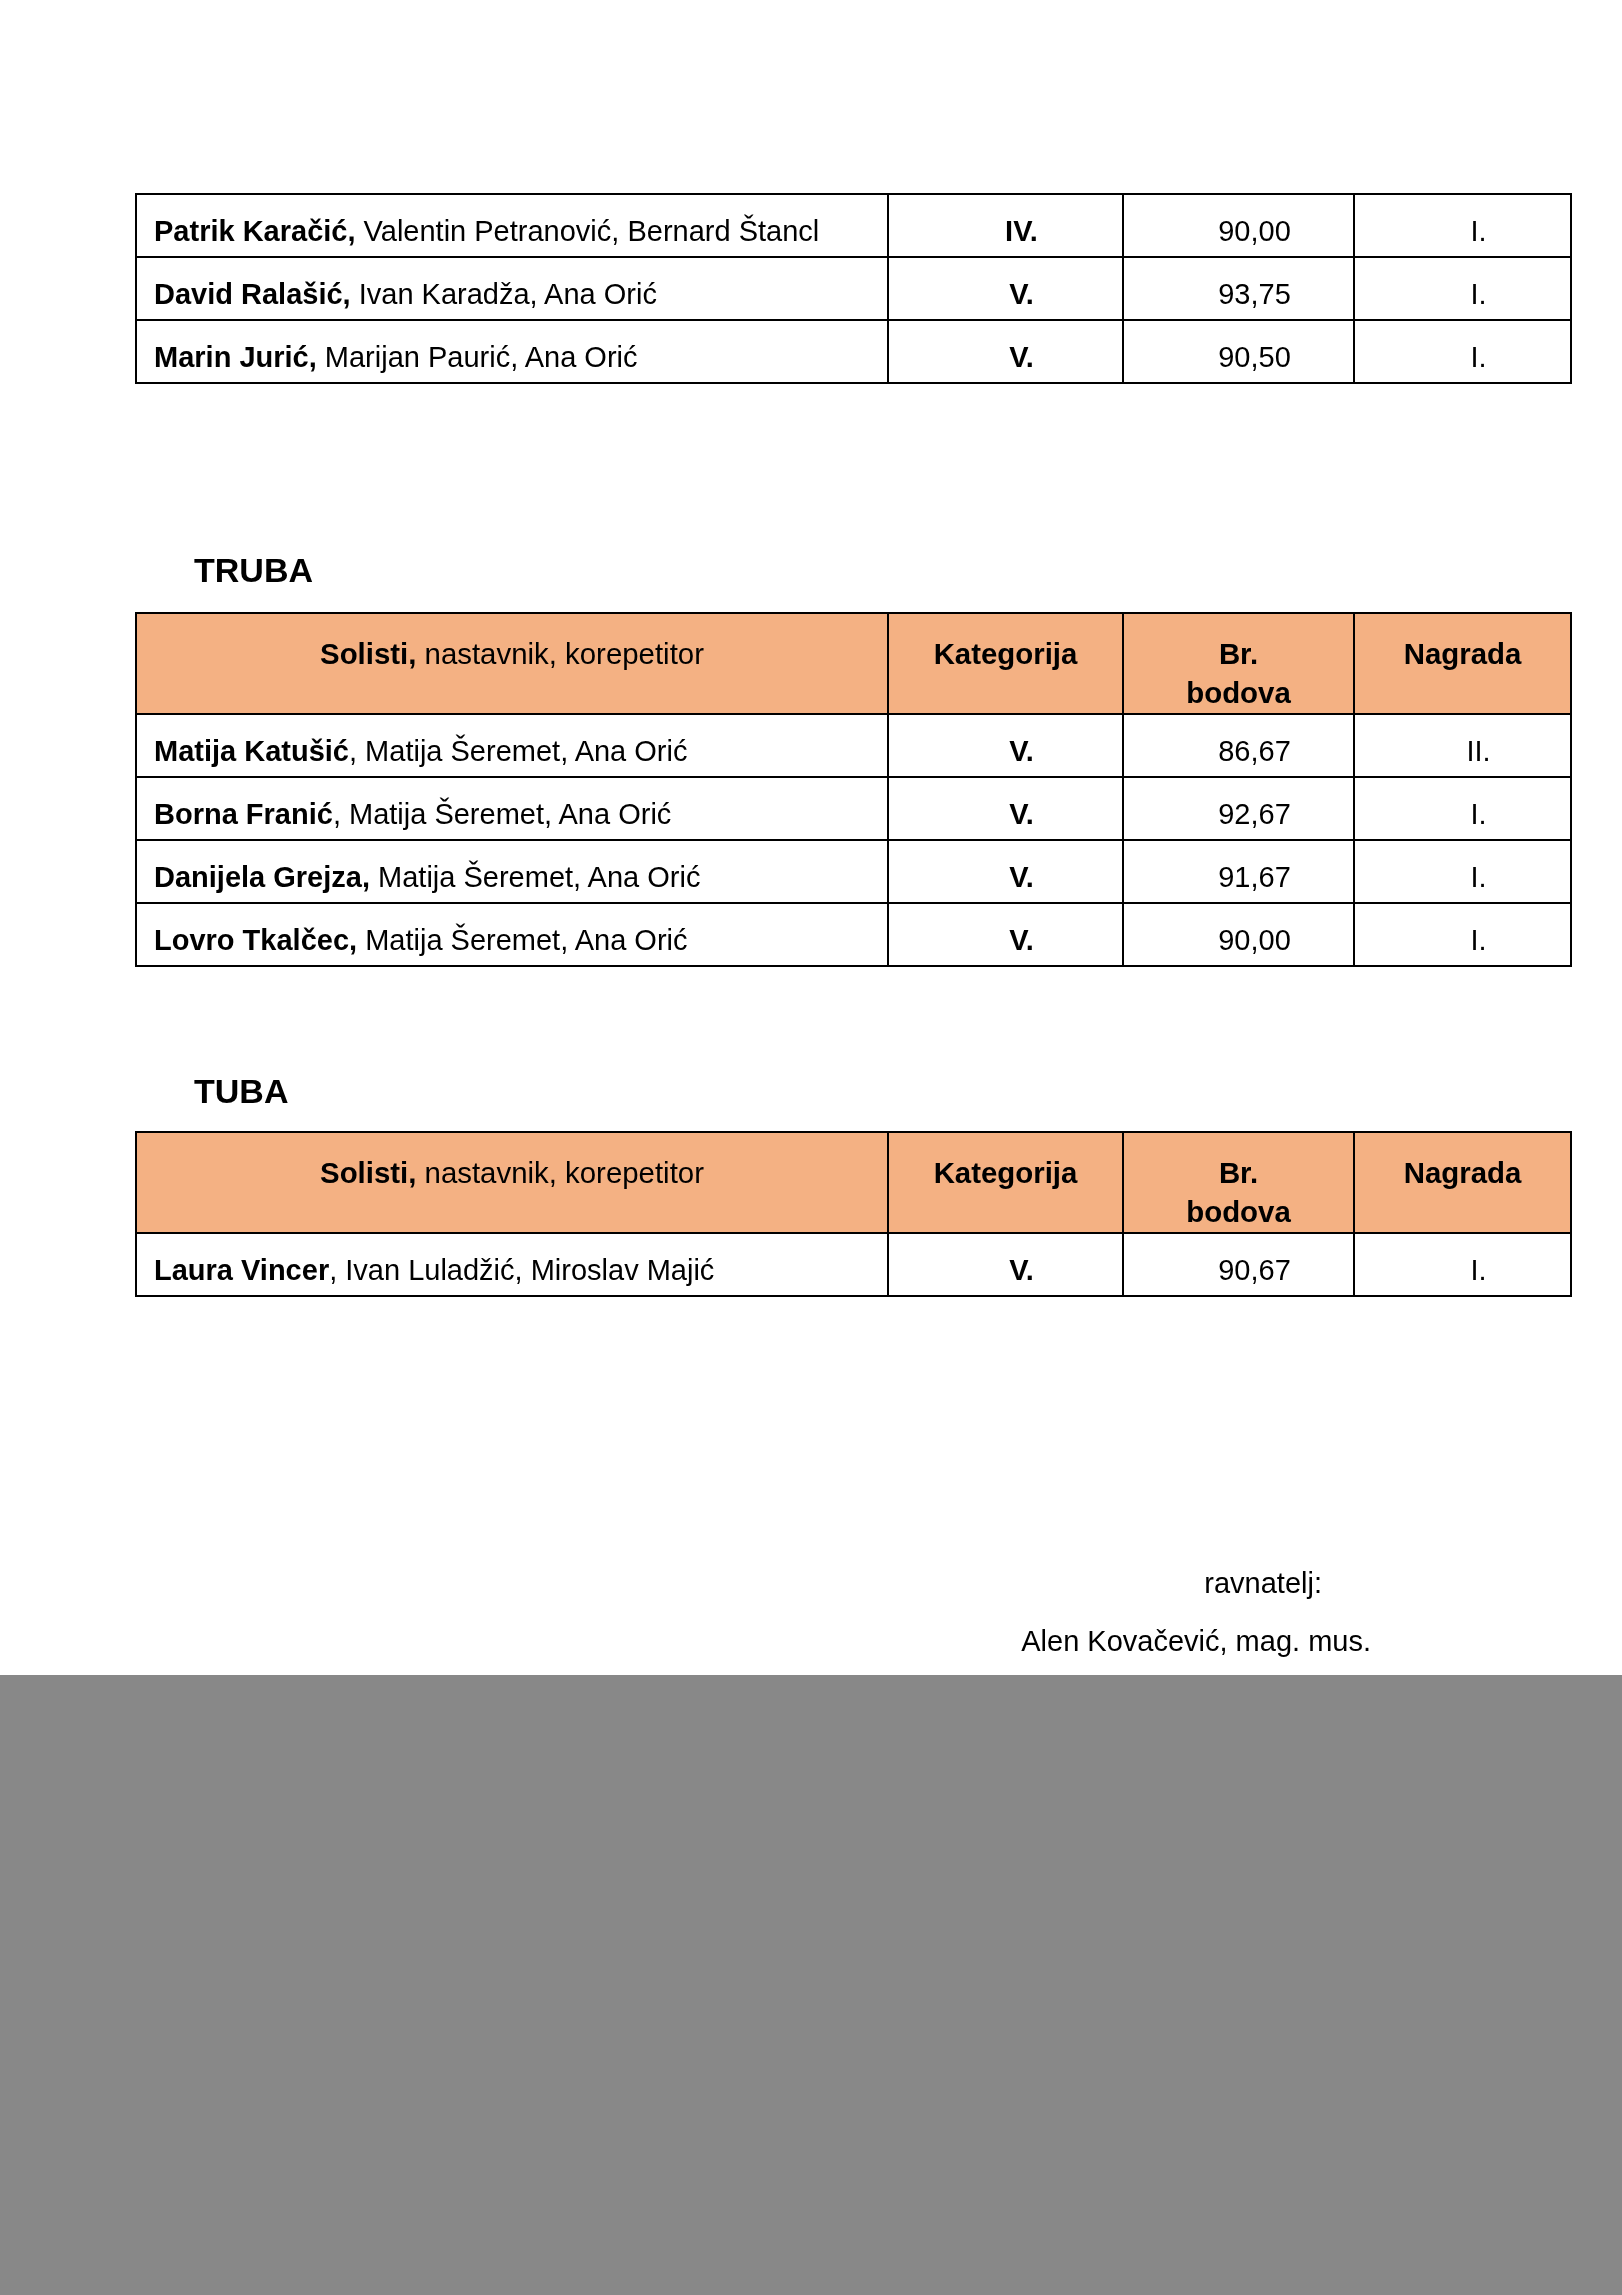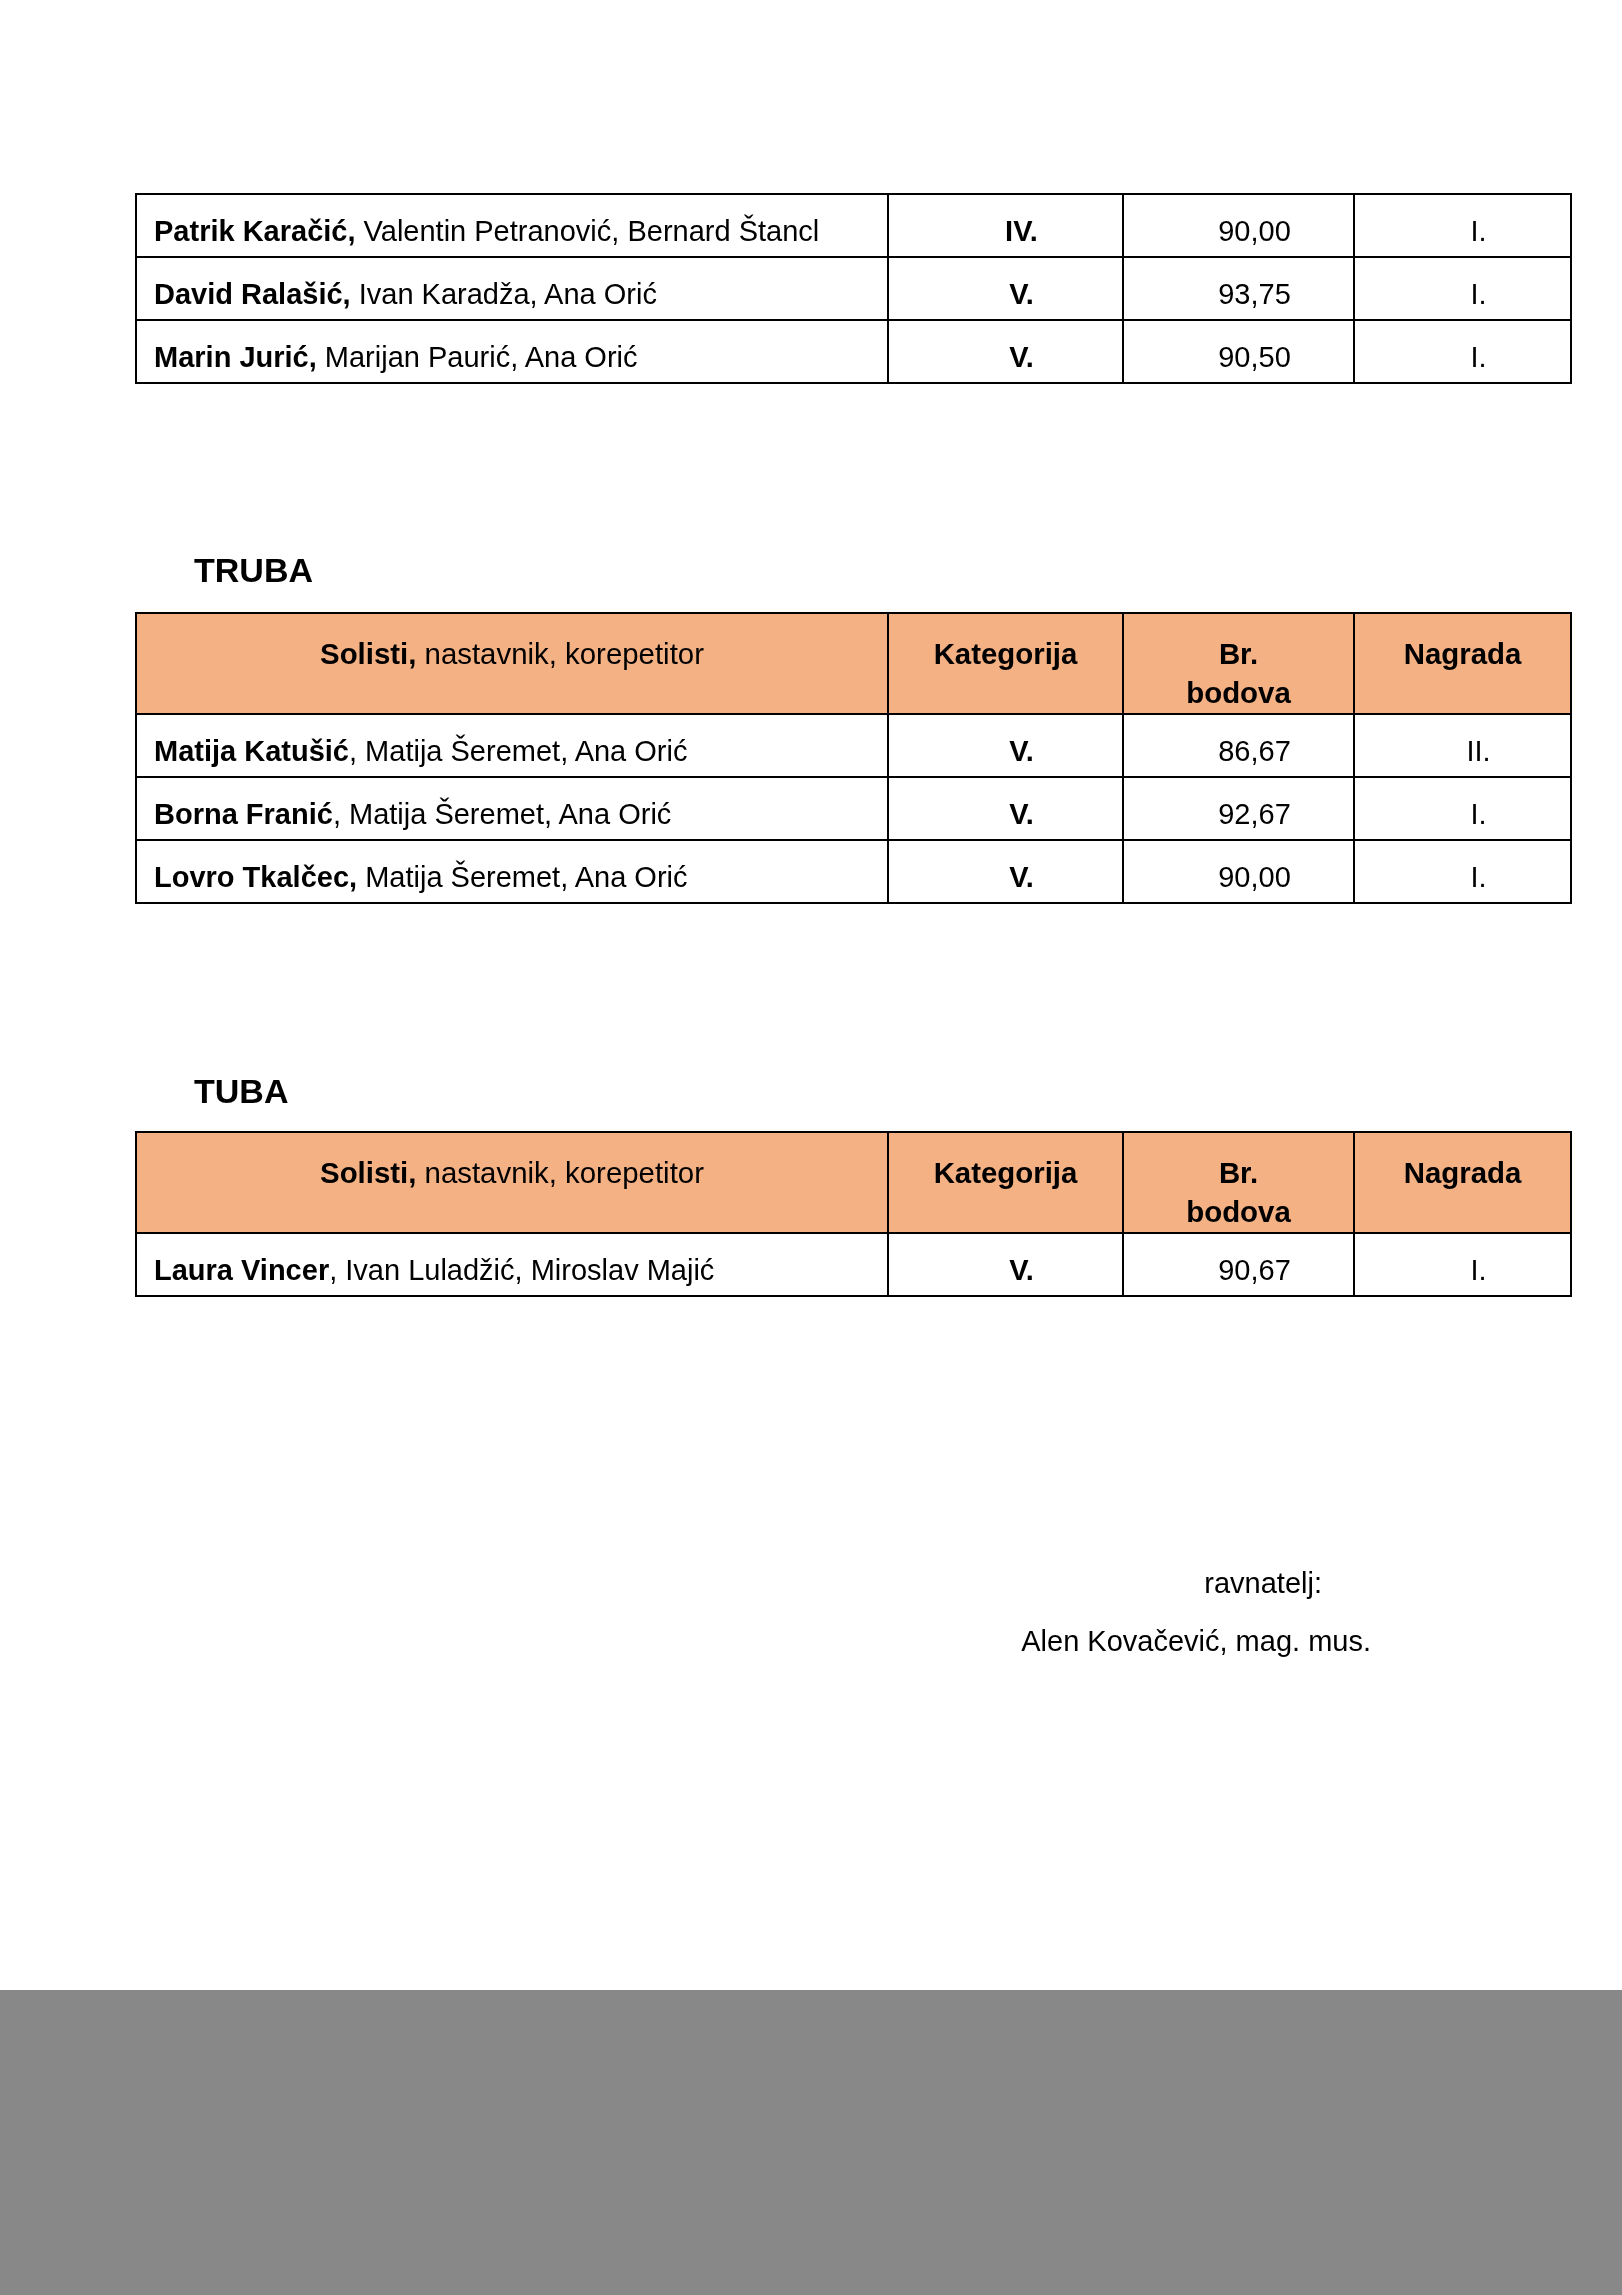--- a/index.html
+++ b/index.html
@@ -3,21 +3,21 @@
 <meta charset="utf-8">
 <style>
   :root { --header-bg: #F4B183; --border-c: #000000; --text-c: #000000; --page-bg: #FFFFFF; }
   * { margin: 0; padding: 0; box-sizing: border-box; }
   html, body { background: #888; }
   body { font-family: "Liberation Sans", "DejaVu Sans", sans-serif; color: var(--text-c); }
 
   .page {
     position: relative;
     width: 1622px;
-    height: 1990px;
+    height: 1675px;
     background: var(--page-bg);
     margin: 0 auto;
     overflow: hidden;
   }
 
   table.doc-table {
     position: absolute;
     left: 135px;
     width: 1435px;
     border-collapse: collapse;
@@ -153,20 +153,26 @@
         <td class="cell-center">86,67</td>
         <td class="cell-center">II.</td>
       </tr>
       <tr>
         <td class="cell-name"><span class="b">Borna Franić</span><span>, Matija Šeremet, Ana Orić</span></td>
         <td class="cell-center cell-category">V.</td>
         <td class="cell-center">92,67</td>
         <td class="cell-center">I.</td>
       </tr>
       <tr>
+        <td class="cell-name"><span class="b">Danijela Grejza,</span><span> Matija Šeremet, Ana Orić</span></td>
+        <td class="cell-center cell-category">V.</td>
+        <td class="cell-center">91,67</td>
+        <td class="cell-center">I.</td>
+      </tr>
+      <tr>
         <td class="cell-name"><span class="b">Lovro Tkalčec,</span><span> Matija Šeremet, Ana Orić</span></td>
         <td class="cell-center cell-category">V.</td>
         <td class="cell-center">90,00</td>
         <td class="cell-center">I.</td>
       </tr>
     </tbody>
   </table>
 
   <div class="sec-heading h-tuba">TUBA</div>
 

